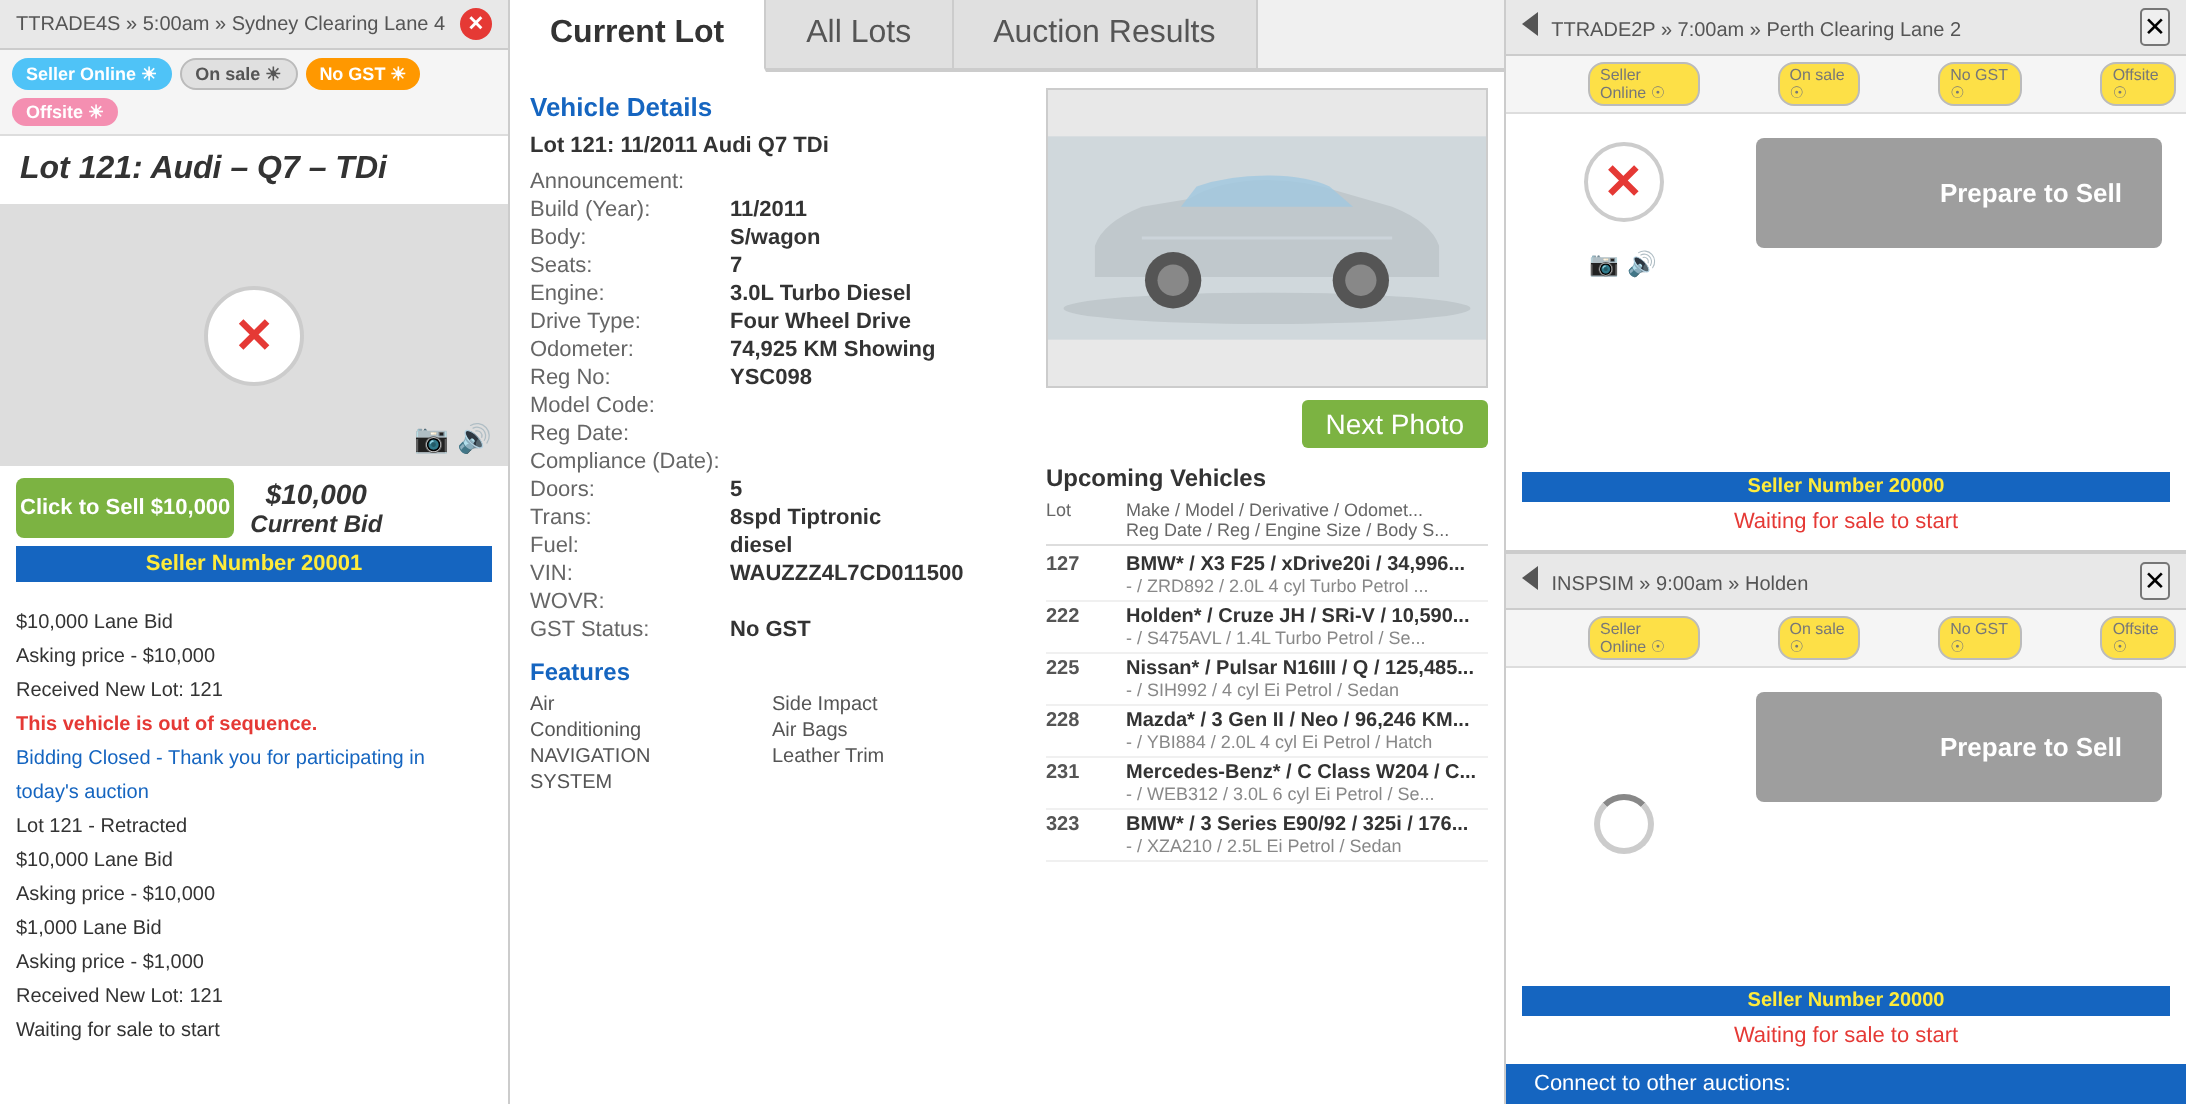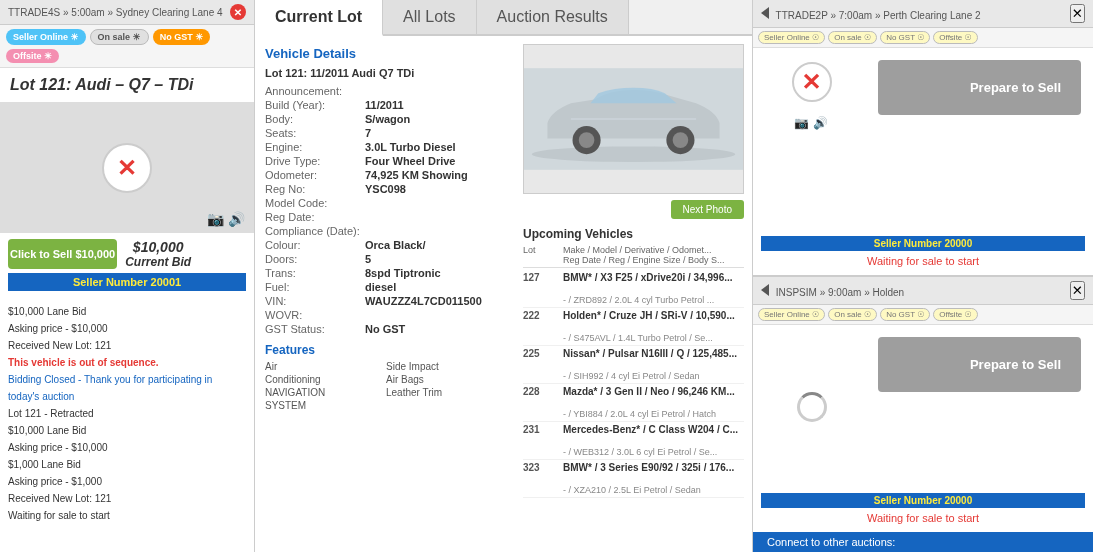--- a/index.html
+++ b/index.html
@@ -261,21 +261,21 @@
       overflow: hidden;
     }
     
     .next-photo-btn {
       background: #7cb342;
       color: white;
       border: none;
       padding: 4px 12px;
       cursor: pointer;
       border-radius: 3px;
-      font-size: 10px;
+      font-size: 14px;
       margin-top: 6px;
       align-self: flex-end;
     }
     .upcoming-vehicles {
       margin-top: 8px;
       flex: 1;
       overflow-y: auto;
     }
     .upcoming-vehicles h4 {
       font-size: 12px;
@@ -297,21 +297,21 @@
       grid-template-columns: 40px 1fr;
       padding: 2px 0;
       border-bottom: 1px solid #f0f0f0;
       font-size: 10px;
     }
     .uv-lot {
       color: #555;
       font-weight: bold;
     }
     .uv-details .main { font-weight: bold; color: #333; }
-    .uv-details .sub { color: #888; font-size: 9px; margin-top: 12px; }
+    .uv-details .sub { color: #888; font-size: 9px; }
 
     
     .right-panel {
       width: 340px;
       background: #fff;
       display: flex;
       flex-direction: column;
       flex-shrink: 0;
     }
     .sub-auction {
@@ -339,23 +339,24 @@
       display: flex;
       gap: 3px;
       padding: 3px 5px;
       background: #f5f5f5;
       border-bottom: 1px solid #ddd;
     }
     .sub-badge {
       padding: 1px 5px;
       border-radius: 8px;
       font-size: 8px;
-      background: #fef9c3;
+      background: #fde047;
       color: #777;
       border: 1px solid #bbb;
+      margin-left: 36px;
     }
 
     .prepare-to-sell {
       background: #9e9e9e;
       color: white;
       text-align: right;
       padding: 20px;
       font-size: 13px;
       font-weight: bold;
       margin: 8px;
@@ -512,24 +513,20 @@
             <span class="detail-label">Model Code:</span>
             <span class="detail-value"></span>
           </div>
           <div class="detail-row">
             <span class="detail-label">Reg Date:</span>
             <span class="detail-value"></span>
           </div>
           <div class="detail-row">
             <span class="detail-label">Compliance (Date):</span>
             <span class="detail-value"></span>
-          </div>
-          <div class="detail-row">
-            <span class="detail-label">Colour:</span>
-            <span class="detail-value">Orca Black/</span>
           </div>
           <div class="detail-row">
             <span class="detail-label">Doors:</span>
             <span class="detail-value">5</span>
           </div>
           <div class="detail-row">
             <span class="detail-label">Trans:</span>
             <span class="detail-value">8spd Tiptronic</span>
           </div>
           <div class="detail-row">

